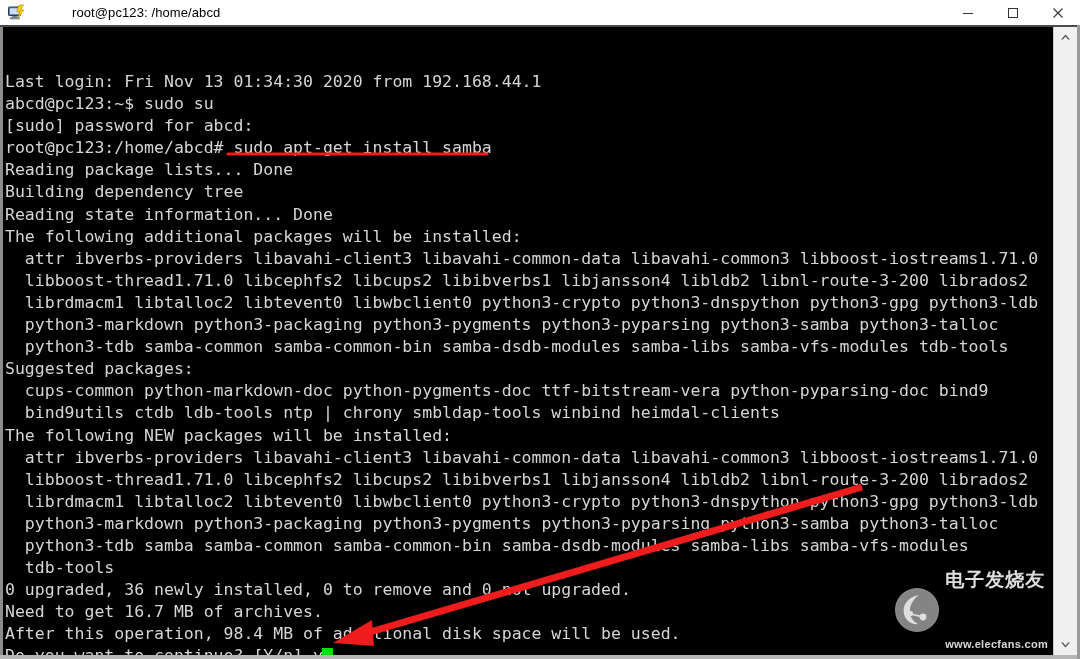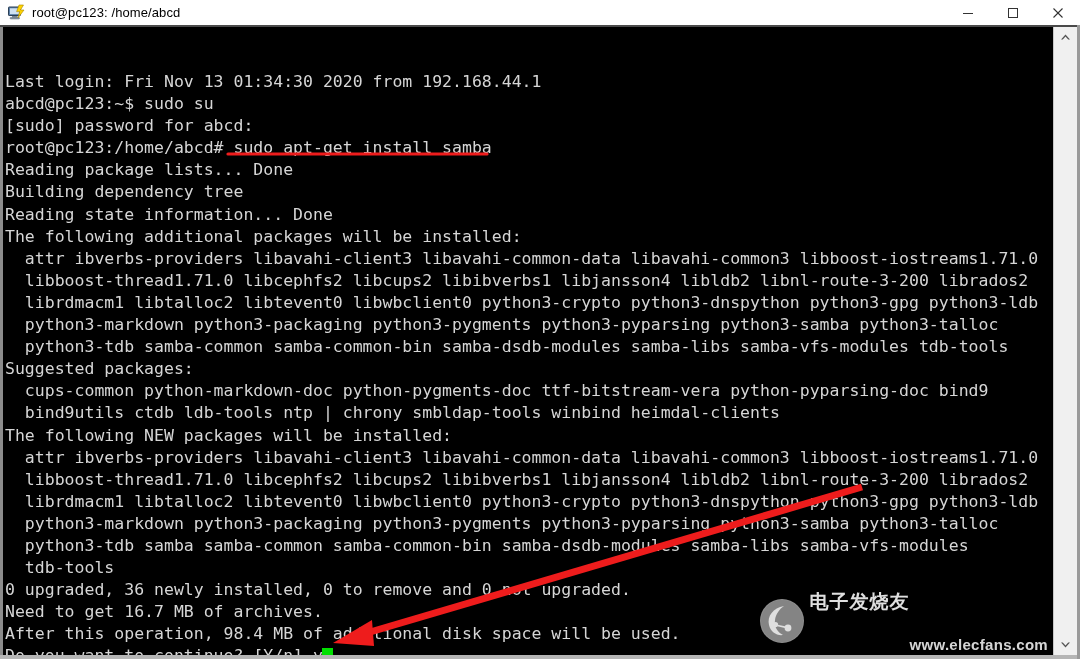--- a/index.html
+++ b/index.html
@@ -25,20 +25,21 @@
   
   #titlebar {
     position: absolute;
     top: 0; left: 0;
     width: 1080px;
     height: 25px;
     background: #ffffff;
     display: flex;
     align-items: center;
     box-sizing: border-box;
+    gap: 40px;
   }
   #title-icon {
     width: 18px;
     height: 18px;
     margin-left: 7px;
     margin-right: 7px;
     flex: 0 0 auto;
     position: relative;
   }
   #title-text {
@@ -175,34 +176,34 @@
     width: 44px;
     height: 44px;
     border-radius: 50%;
     background: #9a9a9a;
     position: relative;
     margin-right: 6px;
     flex: 0 0 auto;
   }
   #wm-text {
     display: flex;
-    flex-direction: row;
+    flex-direction: column;
     justify-content: center;
   }
   #wm-cn {
     font-family: "DejaVu Sans", sans-serif;
     font-size: 19px;
     font-weight: bold;
     color: #f2f2f2;
     line-height: 22px;
     letter-spacing: 1px;
   }
   #wm-url {
     font-family: "Liberation Sans", sans-serif;
-    font-size: 15px;
+    font-size: 11px;
     font-weight: bold;
     color: #e8e8e8;
     line-height: 13px;
     letter-spacing: 0.3px;
     margin-top: 48px;
   }
 </style>
 </head>
 <body>
 

